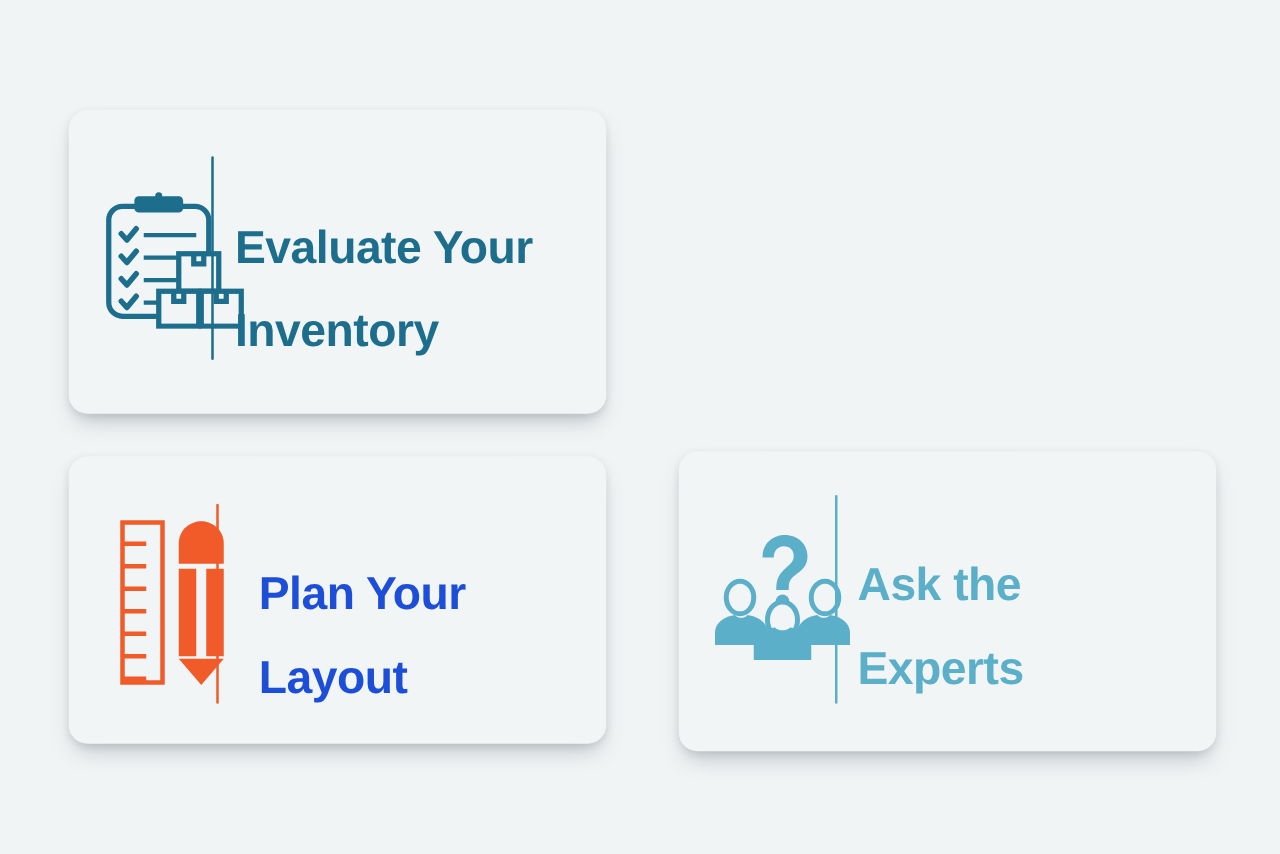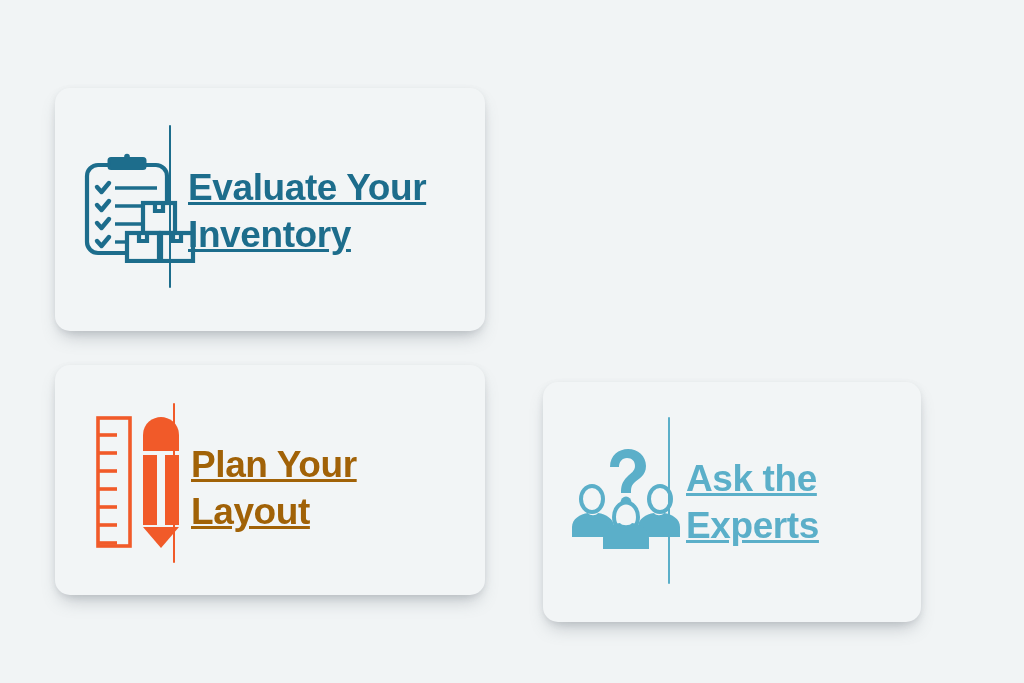--- a/index.html
+++ b/index.html
@@ -27,21 +27,21 @@
                 0 2px 6px rgba(90,100,110,0.12);
     display: flex;
     align-items: center;
     box-sizing: border-box;
   }
 
   
   .card-1 { left: 55px;  top: 88px;  width: 430px; height: 243px; }
   .card-2 { left: 543px; top: 85px;  width: 430px; height: 243px; }
   .card-3 { left: 55px;  top: 365px; width: 430px; height: 230px; }
-  .card-4 { left: 543px; top: 382px; width: 378px; height: 240px; }
+  .card-4 { left: 543px; top: 361px; width: 430px; height: 240px; }
 
   .icon-slot {
     position: absolute;
     display: flex;
     align-items: center;
     justify-content: center;
   }
   .card-1 .icon-slot { left: 14px; top: 52px; width: 145px; height: 135px; }
   .card-2 .icon-slot { left: 10px; top: 48px; width: 140px; height: 140px; }
   .card-3 .icon-slot { left: 18px; top: 40px; width: 135px; height: 155px; }
@@ -54,29 +54,28 @@
   }
   .card-1 .divider { left: 114px; top: 37px; height: 163px; background: #1d6d8c; }
   .card-2 .divider { left: 125px; top: 40px; height: 163px; background: #b8122f; }
   .card-3 .divider { left: 118px; top: 38px; height: 160px; background: #f15a29; }
   .card-4 .divider { left: 125px; top: 35px; height: 167px; background: #5bafc9; }
 
   .card-title {
     position: absolute;
     font-weight: 700;
     font-size: 37px;
-    line-height: 47px;
+    line-height: 67px;
     letter-spacing: -0.4px;
     white-space: pre-line;
     margin: 0;
-    text-decoration: underline;
   }
   .card-1 .card-title { left: 133px; top: 76px;  color: #1d6d8c; }
   .card-2 .card-title { left: 142px; top: 78px;  color: #b8122f; }
-  .card-3 .card-title { left: 136px; top: 76px;  color: #a16207; }
+  .card-3 .card-title { left: 152px; top: 76px;  color: #1d4ed8; }
   .card-4 .card-title { left: 143px; top: 73px;  color: #5bafc9; }
 
   svg { display: block; }
 </style>
 </head>
 <body>
 
 <div id="stage">
 
   <div class="card card-1">

